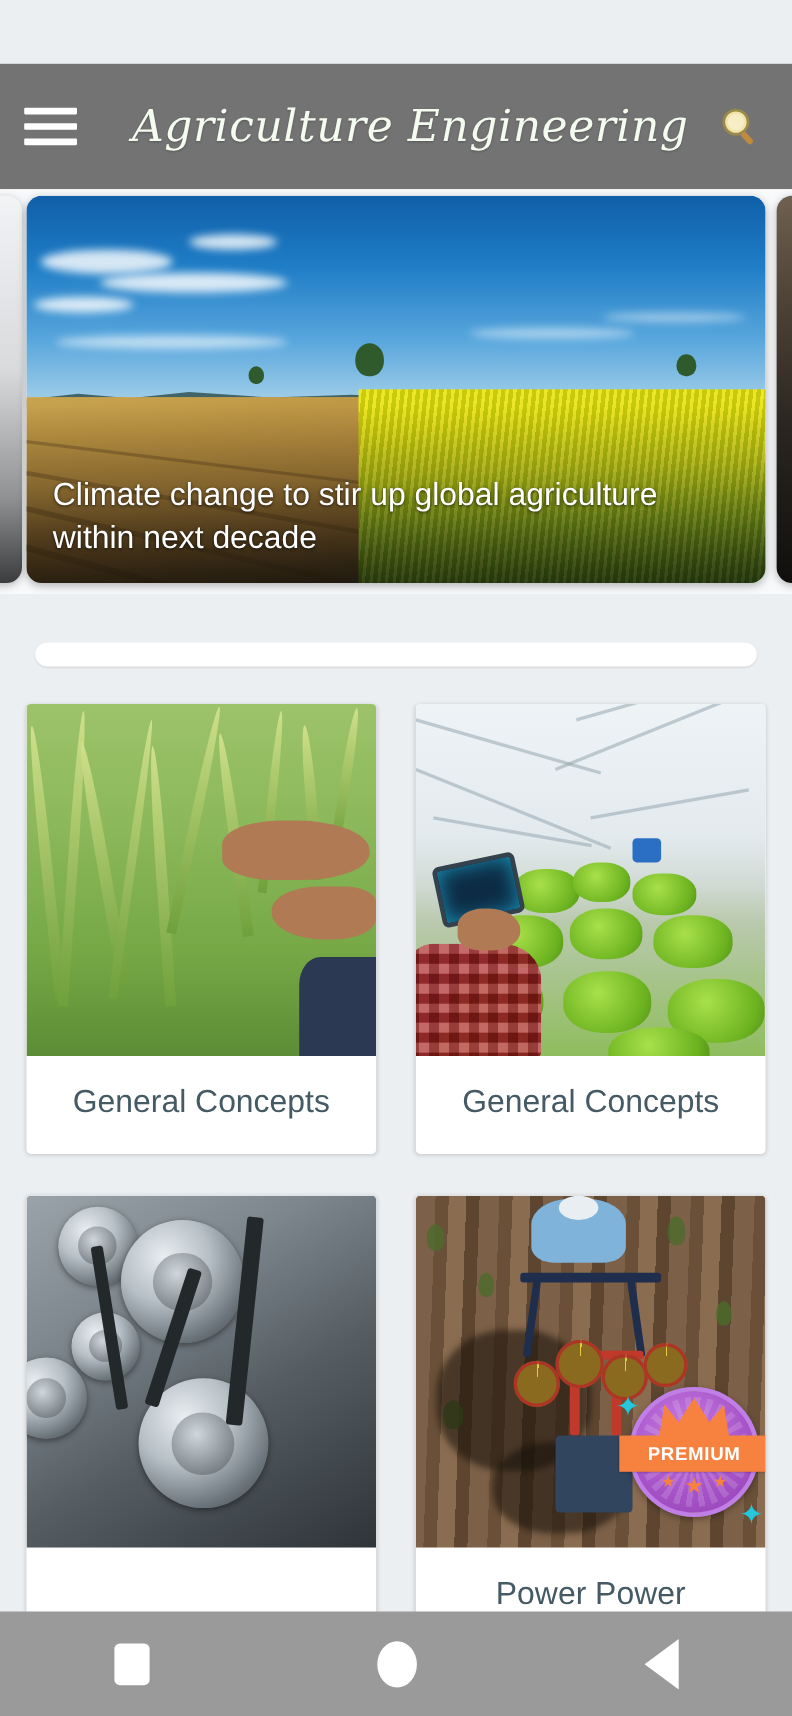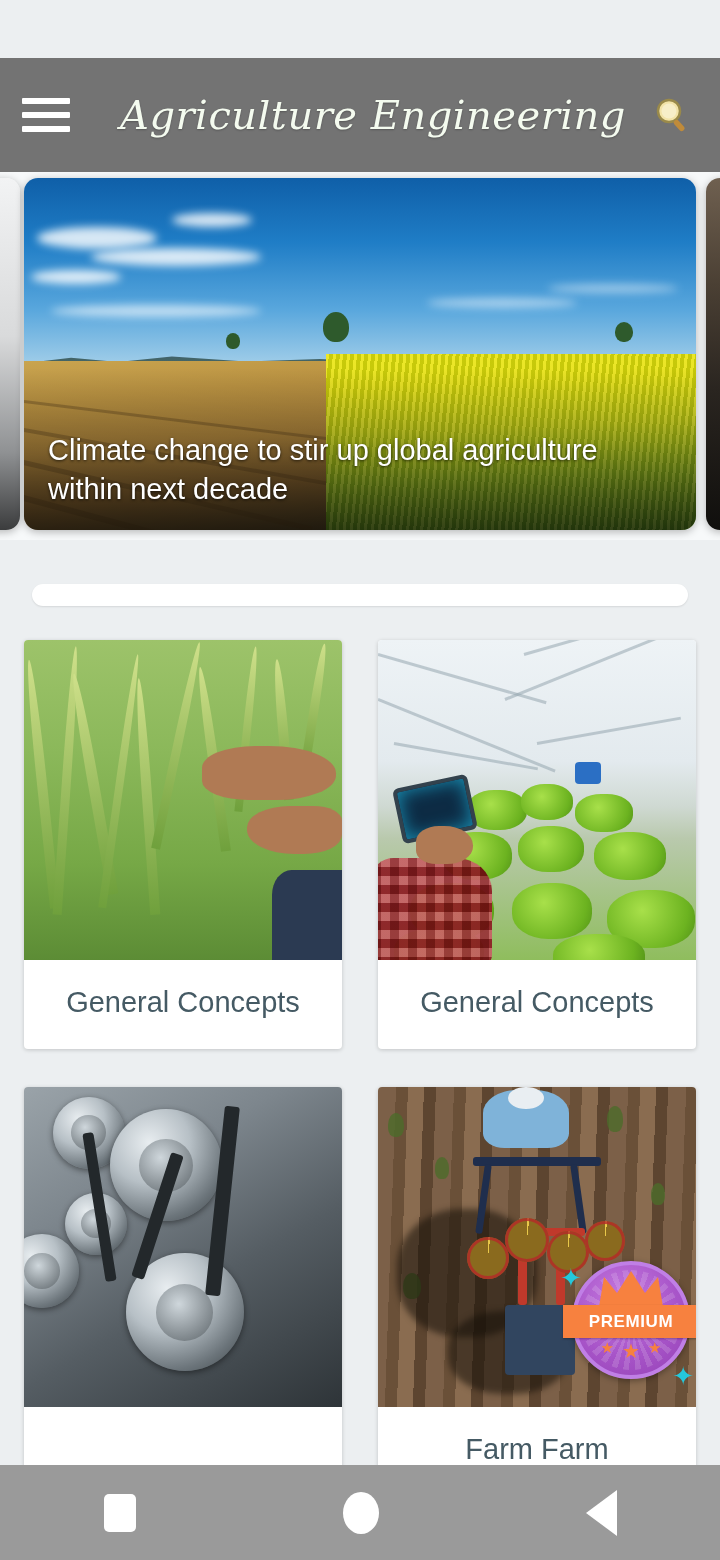--- a/index.html
+++ b/index.html
@@ -320,21 +320,21 @@
             <div class="prem-band">PREMIUM</div>
             <div class="prem-stars">
               <span style="color:#f7813f;font-size:15px;">★</span>
               <span style="color:#f7813f;font-size:20px;">★</span>
               <span style="color:#f7813f;font-size:15px;">★</span>
             </div>
             <span class="sparkle" style="left:-12px;top:4px;">✦</span>
             <span class="sparkle" style="right:-4px;bottom:-10px;">✦</span>
           </div>
         </div>
-        <div class="card-label">Farm Farm</div>
+        <div class="card-label">Power Power</div>
       </div>
 
     </div>
   </div>
 
   <div class="navbar">
     <div class="nav-sq"></div>
     <div class="nav-ci"></div>
     <div class="nav-tr"></div>
   </div>

